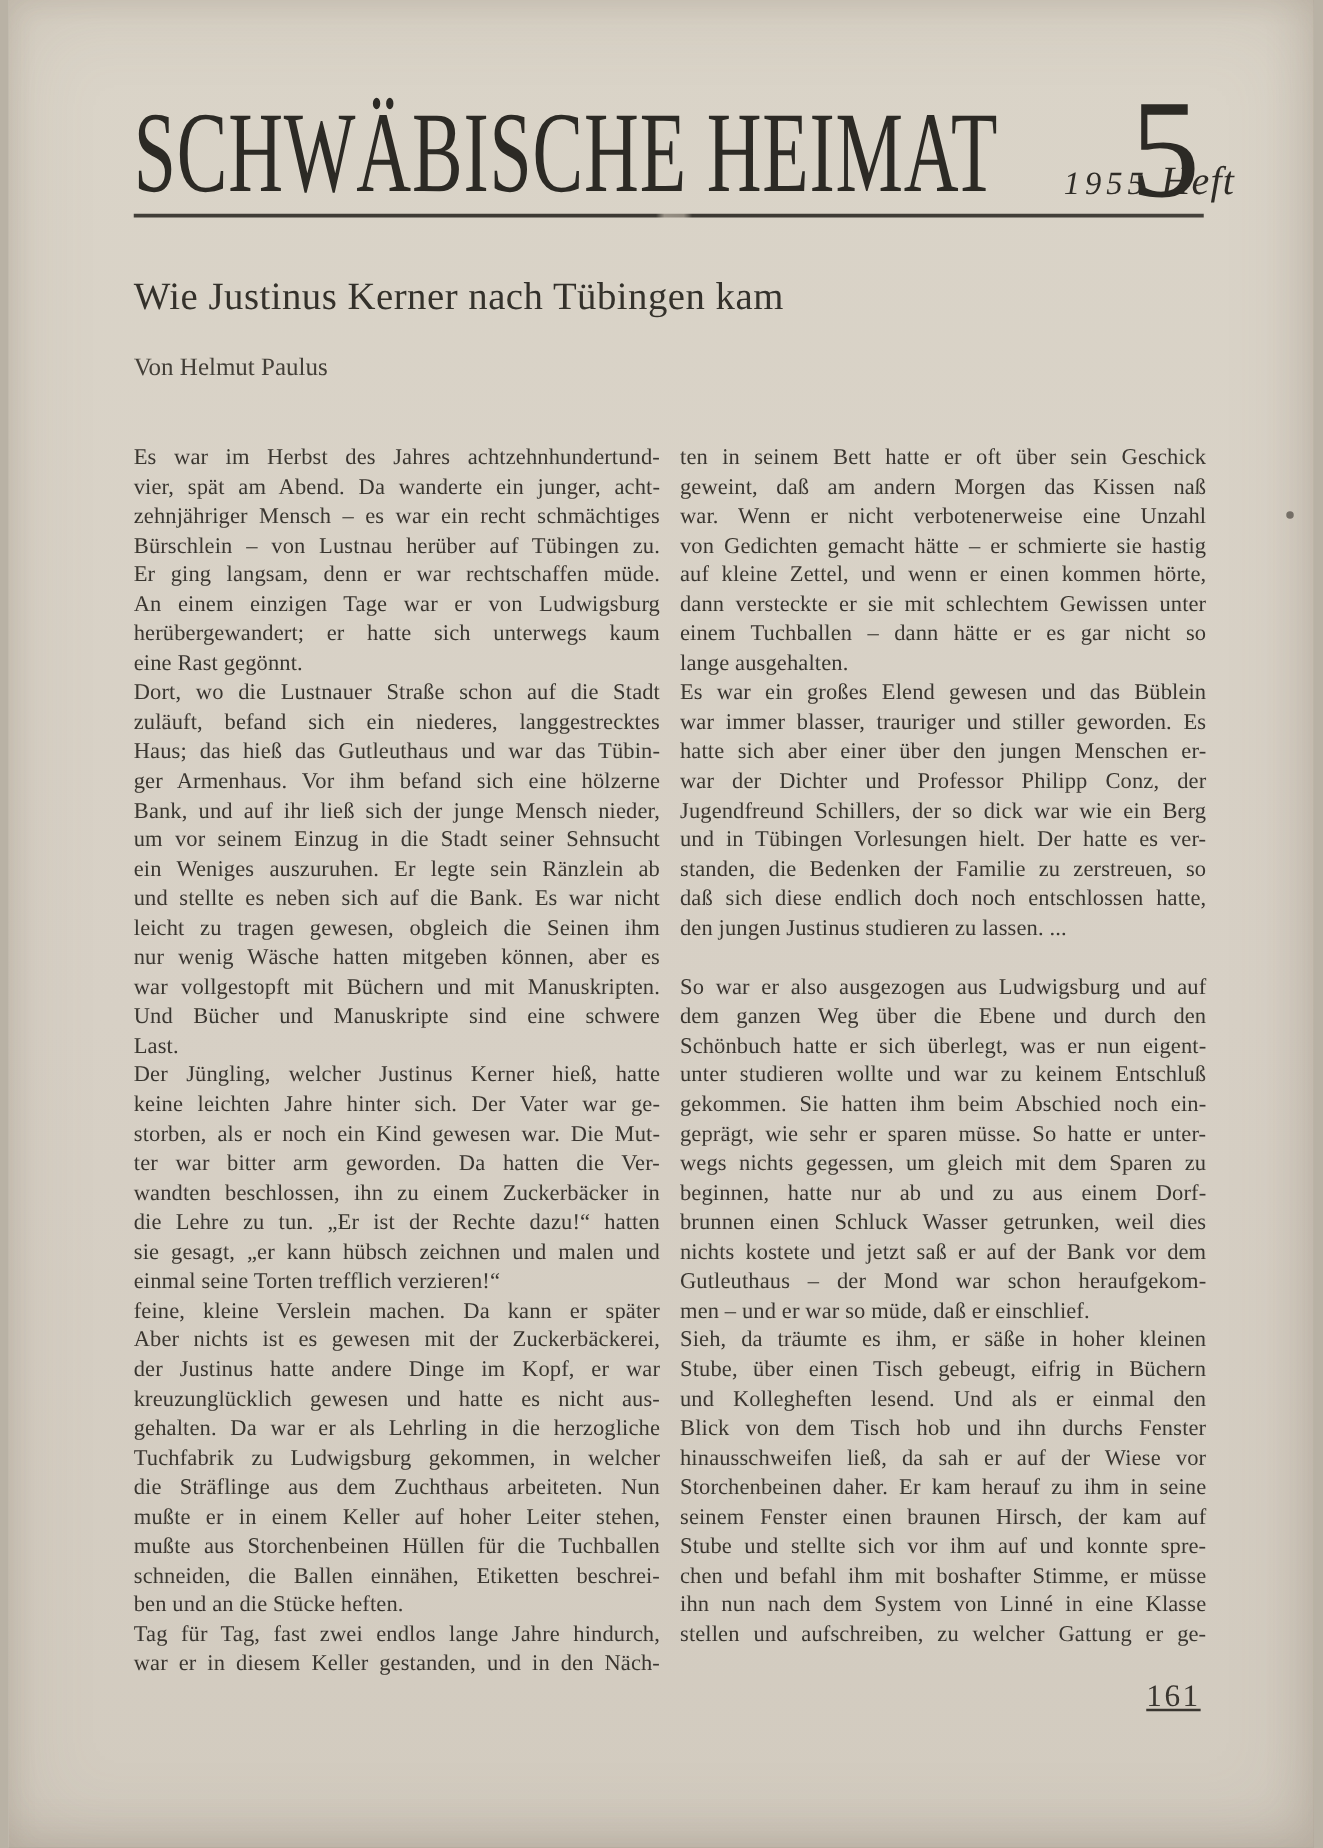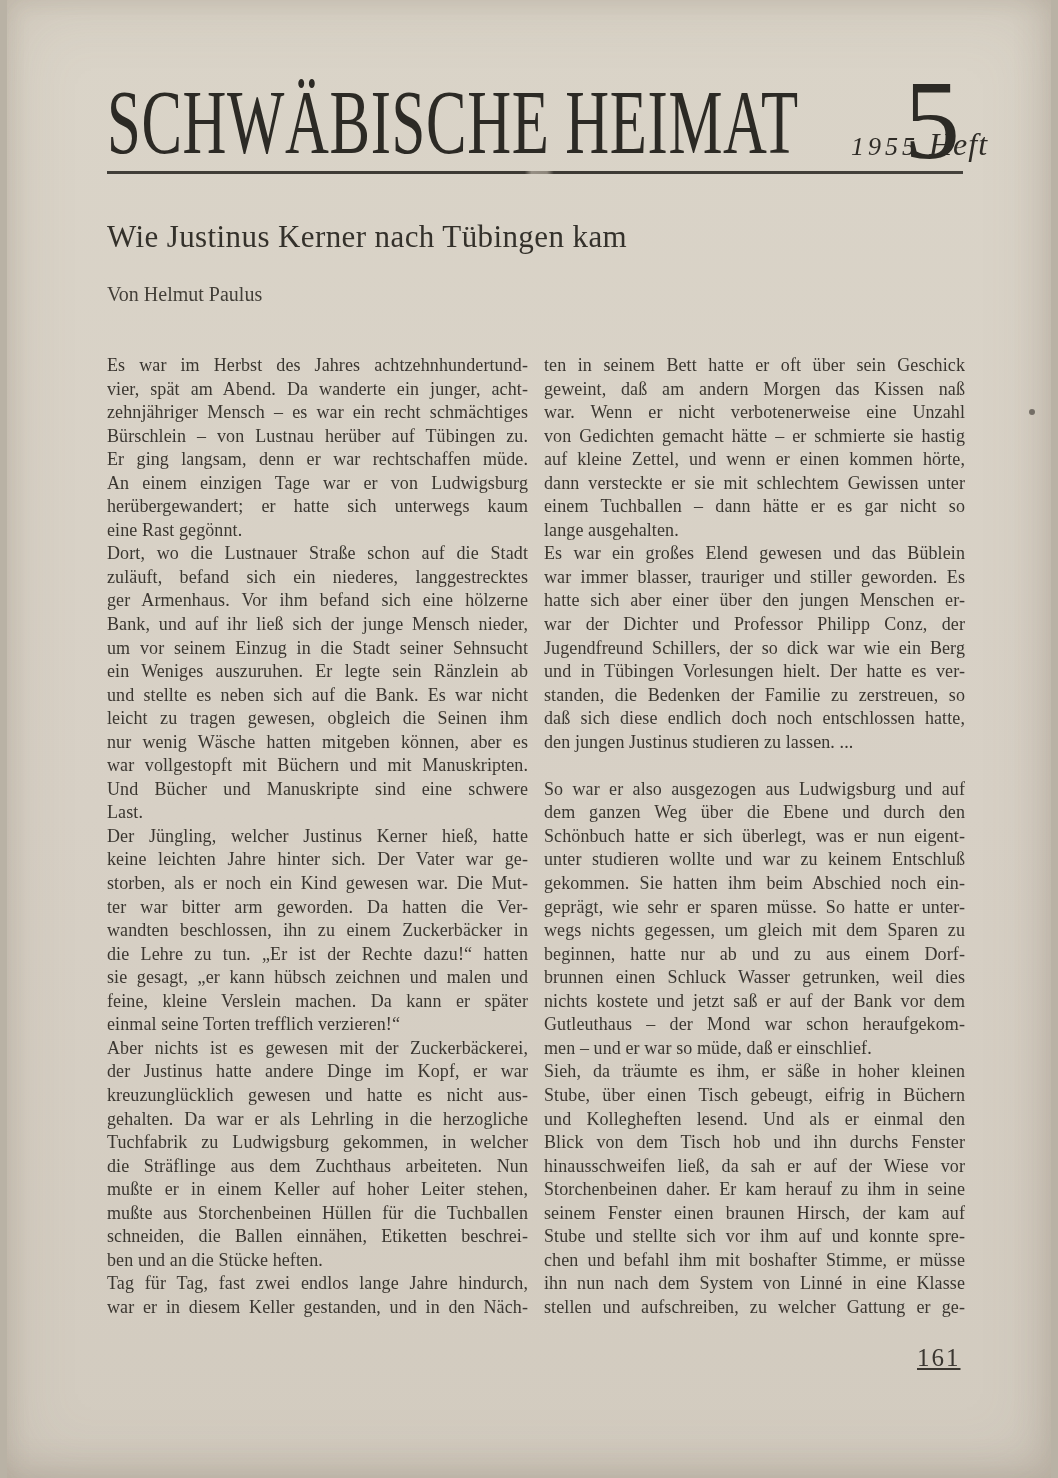--- a/index.html
+++ b/index.html
@@ -108,41 +108,42 @@
           <div class="ln">zehnjähriger Mensch – es war ein recht schmächtiges</div>
           <div class="ln">Bürschlein – von Lustnau herüber auf Tübingen zu.</div>
           <div class="ln">Er ging langsam, denn er war rechtschaffen müde.</div>
           <div class="ln">An einem einzigen Tage war er von Ludwigsburg</div>
           <div class="ln">herübergewandert; er hatte sich unterwegs kaum</div>
           <div class="ln end">eine Rast gegönnt.</div>
         </div>
         <div class="para">
           <div class="ln">Dort, wo die Lustnauer Straße schon auf die Stadt</div>
           <div class="ln">zuläuft, befand sich ein niederes, langgestrecktes</div>
+          <div class="ln">Haus; das hieß das Gutleuthaus und war das Tübin-</div>
           <div class="ln">ger Armenhaus. Vor ihm befand sich eine hölzerne</div>
           <div class="ln">Bank, und auf ihr ließ sich der junge Mensch nieder,</div>
           <div class="ln">um vor seinem Einzug in die Stadt seiner Sehnsucht</div>
           <div class="ln">ein Weniges auszuruhen. Er legte sein Ränzlein ab</div>
           <div class="ln">und stellte es neben sich auf die Bank. Es war nicht</div>
           <div class="ln">leicht zu tragen gewesen, obgleich die Seinen ihm</div>
           <div class="ln">nur wenig Wäsche hatten mitgeben können, aber es</div>
           <div class="ln">war vollgestopft mit Büchern und mit Manuskripten.</div>
           <div class="ln">Und Bücher und Manuskripte sind eine schwere</div>
           <div class="ln end">Last.</div>
         </div>
         <div class="para">
           <div class="ln">Der Jüngling, welcher Justinus Kerner hieß, hatte</div>
           <div class="ln">keine leichten Jahre hinter sich. Der Vater war ge-</div>
           <div class="ln">storben, als er noch ein Kind gewesen war. Die Mut-</div>
           <div class="ln">ter war bitter arm geworden. Da hatten die Ver-</div>
           <div class="ln">wandten beschlossen, ihn zu einem Zuckerbäcker in</div>
           <div class="ln">die Lehre zu tun. „Er ist der Rechte dazu!“ hatten</div>
           <div class="ln">sie gesagt, „er kann hübsch zeichnen und malen und</div>
+          <div class="ln end">einmal seine Torten trefflich verzieren!“</div>
           <div class="ln">feine, kleine Verslein machen. Da kann er später</div>
-          <div class="ln end">einmal seine Torten trefflich verzieren!“</div>
         </div>
         <div class="para">
           <div class="ln">Aber nichts ist es gewesen mit der Zuckerbäckerei,</div>
           <div class="ln">der Justinus hatte andere Dinge im Kopf, er war</div>
           <div class="ln">kreuzunglücklich gewesen und hatte es nicht aus-</div>
           <div class="ln">gehalten. Da war er als Lehrling in die herzogliche</div>
           <div class="ln">Tuchfabrik zu Ludwigsburg gekommen, in welcher</div>
           <div class="ln">die Sträflinge aus dem Zuchthaus arbeiteten. Nun</div>
           <div class="ln">mußte er in einem Keller auf hoher Leiter stehen,</div>
           <div class="ln">mußte aus Storchenbeinen Hüllen für die Tuchballen</div>

